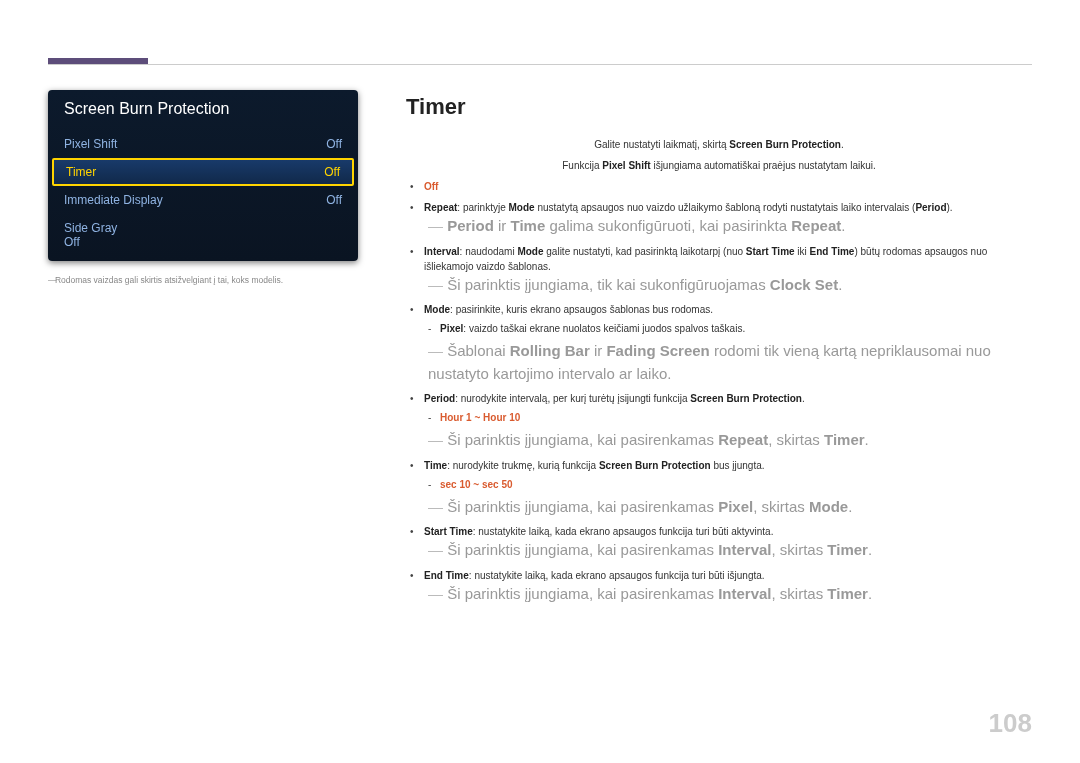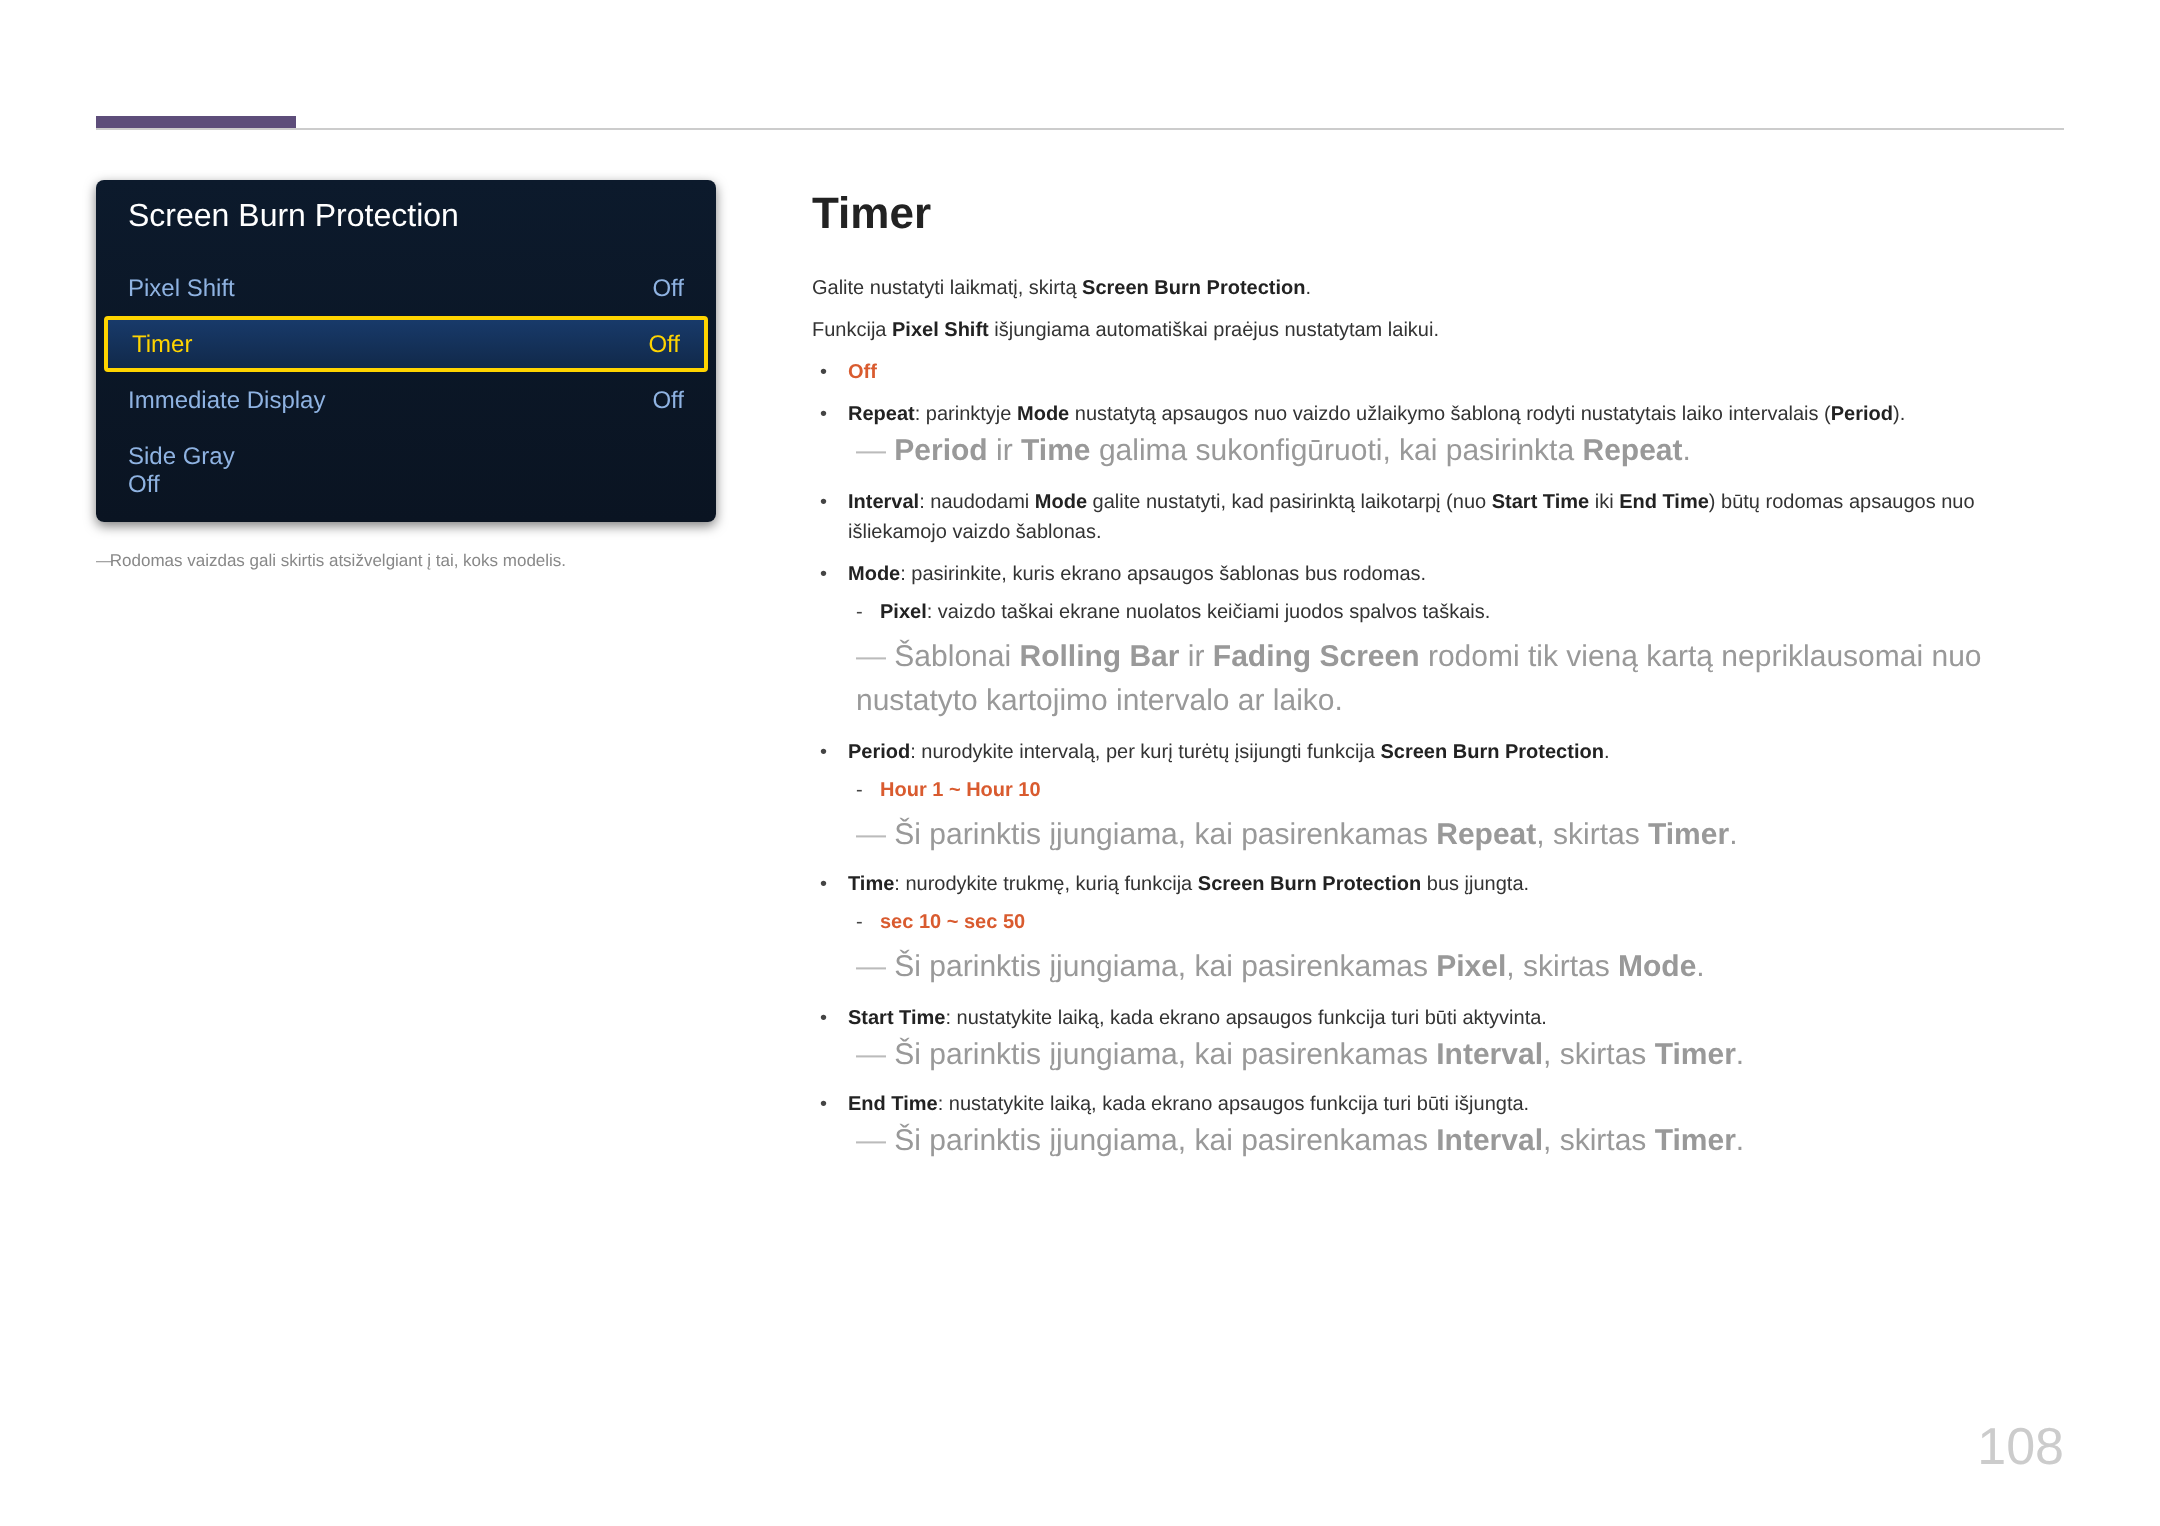--- a/index.html
+++ b/index.html
@@ -85,21 +85,21 @@
     content: "― ";
     letter-spacing: -2px;
     color: #999;
   }
   h2.section-heading {
     font-size: 22px;
     font-weight: 700;
     color: #222;
     margin-bottom: 14px;
   }
-  .right-col p { margin-bottom: 6px; }
+  .right-col p { margin-bottom: 6px; text-align: center; }
   .right-col ul.level1 { list-style: none; padding-left: 18px; margin-top: 4px; }
   .right-col ul.level1 > li { position: relative; padding-left: 0; margin-bottom: 6px; }
   .right-col ul.level1 > li::before {
     content: "•";
     position: absolute;
     left: -14px;
     color: #444;
   }
   .right-col ul.level2 { list-style: none; padding-left: 16px; margin-top: 4px; }
   .right-col ul.level2 > li { position: relative; margin-bottom: 4px; }
@@ -121,21 +121,21 @@
   }
   .bold { font-weight: 700; color: #222; }
   .red { color: #d95b2f; }
   .redbold { color: #d95b2f; font-weight: 700; }
   .page-number {
     position: absolute;
     right: 48px;
     bottom: 24px;
     font-size: 26px;
     color: #ccc;
-    font-weight: 400;
+    font-weight: 700;
   }
 </style>
 </head>
 <body>
 
 <div class="top-accent"></div>
 <div class="top-rule"></div>
 
 <div class="page">
 
@@ -177,20 +177,23 @@
 
       <li>
         <span class="bold">Repeat</span><span>: parinktyje </span><span class="bold">Mode</span><span> nustatytą apsaugos nuo vaizdo užlaikymo šabloną rodyti nustatytais laiko intervalais (</span><span class="bold">Period</span><span>).</span>
         <div class="note">
           <span class="bold" style="color:#999">Period</span><span> ir </span><span class="bold" style="color:#999">Time</span><span> galima sukonfigūruoti, kai pasirinkta </span><span class="bold" style="color:#999">Repeat</span><span>.</span>
         </div>
       </li>
 
       <li>
         <span class="bold">Interval</span><span>: naudodami </span><span class="bold">Mode</span><span> galite nustatyti, kad pasirinktą laikotarpį (nuo </span><span class="bold">Start Time</span><span> iki </span><span class="bold">End Time</span><span>) būtų rodomas apsaugos nuo išliekamojo vaizdo šablonas.</span>
+        <div class="note">
+          <span>Ši parinktis įjungiama, tik kai sukonfigūruojamas </span><span class="bold" style="color:#999">Clock Set</span><span>.</span>
+        </div>
       </li>
 
       <li>
         <span class="bold">Mode</span><span>: pasirinkite, kuris ekrano apsaugos šablonas bus rodomas.</span>
         <ul class="level2">
           <li class="dash"><span class="bold">Pixel</span><span>: vaizdo taškai ekrane nuolatos keičiami juodos spalvos taškais.</span></li>
         </ul>
         <div class="note">
           <span>Šablonai </span><span class="bold" style="color:#999">Rolling Bar</span><span> ir </span><span class="bold" style="color:#999">Fading Screen</span><span> rodomi tik vieną kartą nepriklausomai nuo nustatyto kartojimo intervalo ar laiko.</span>
         </div>

